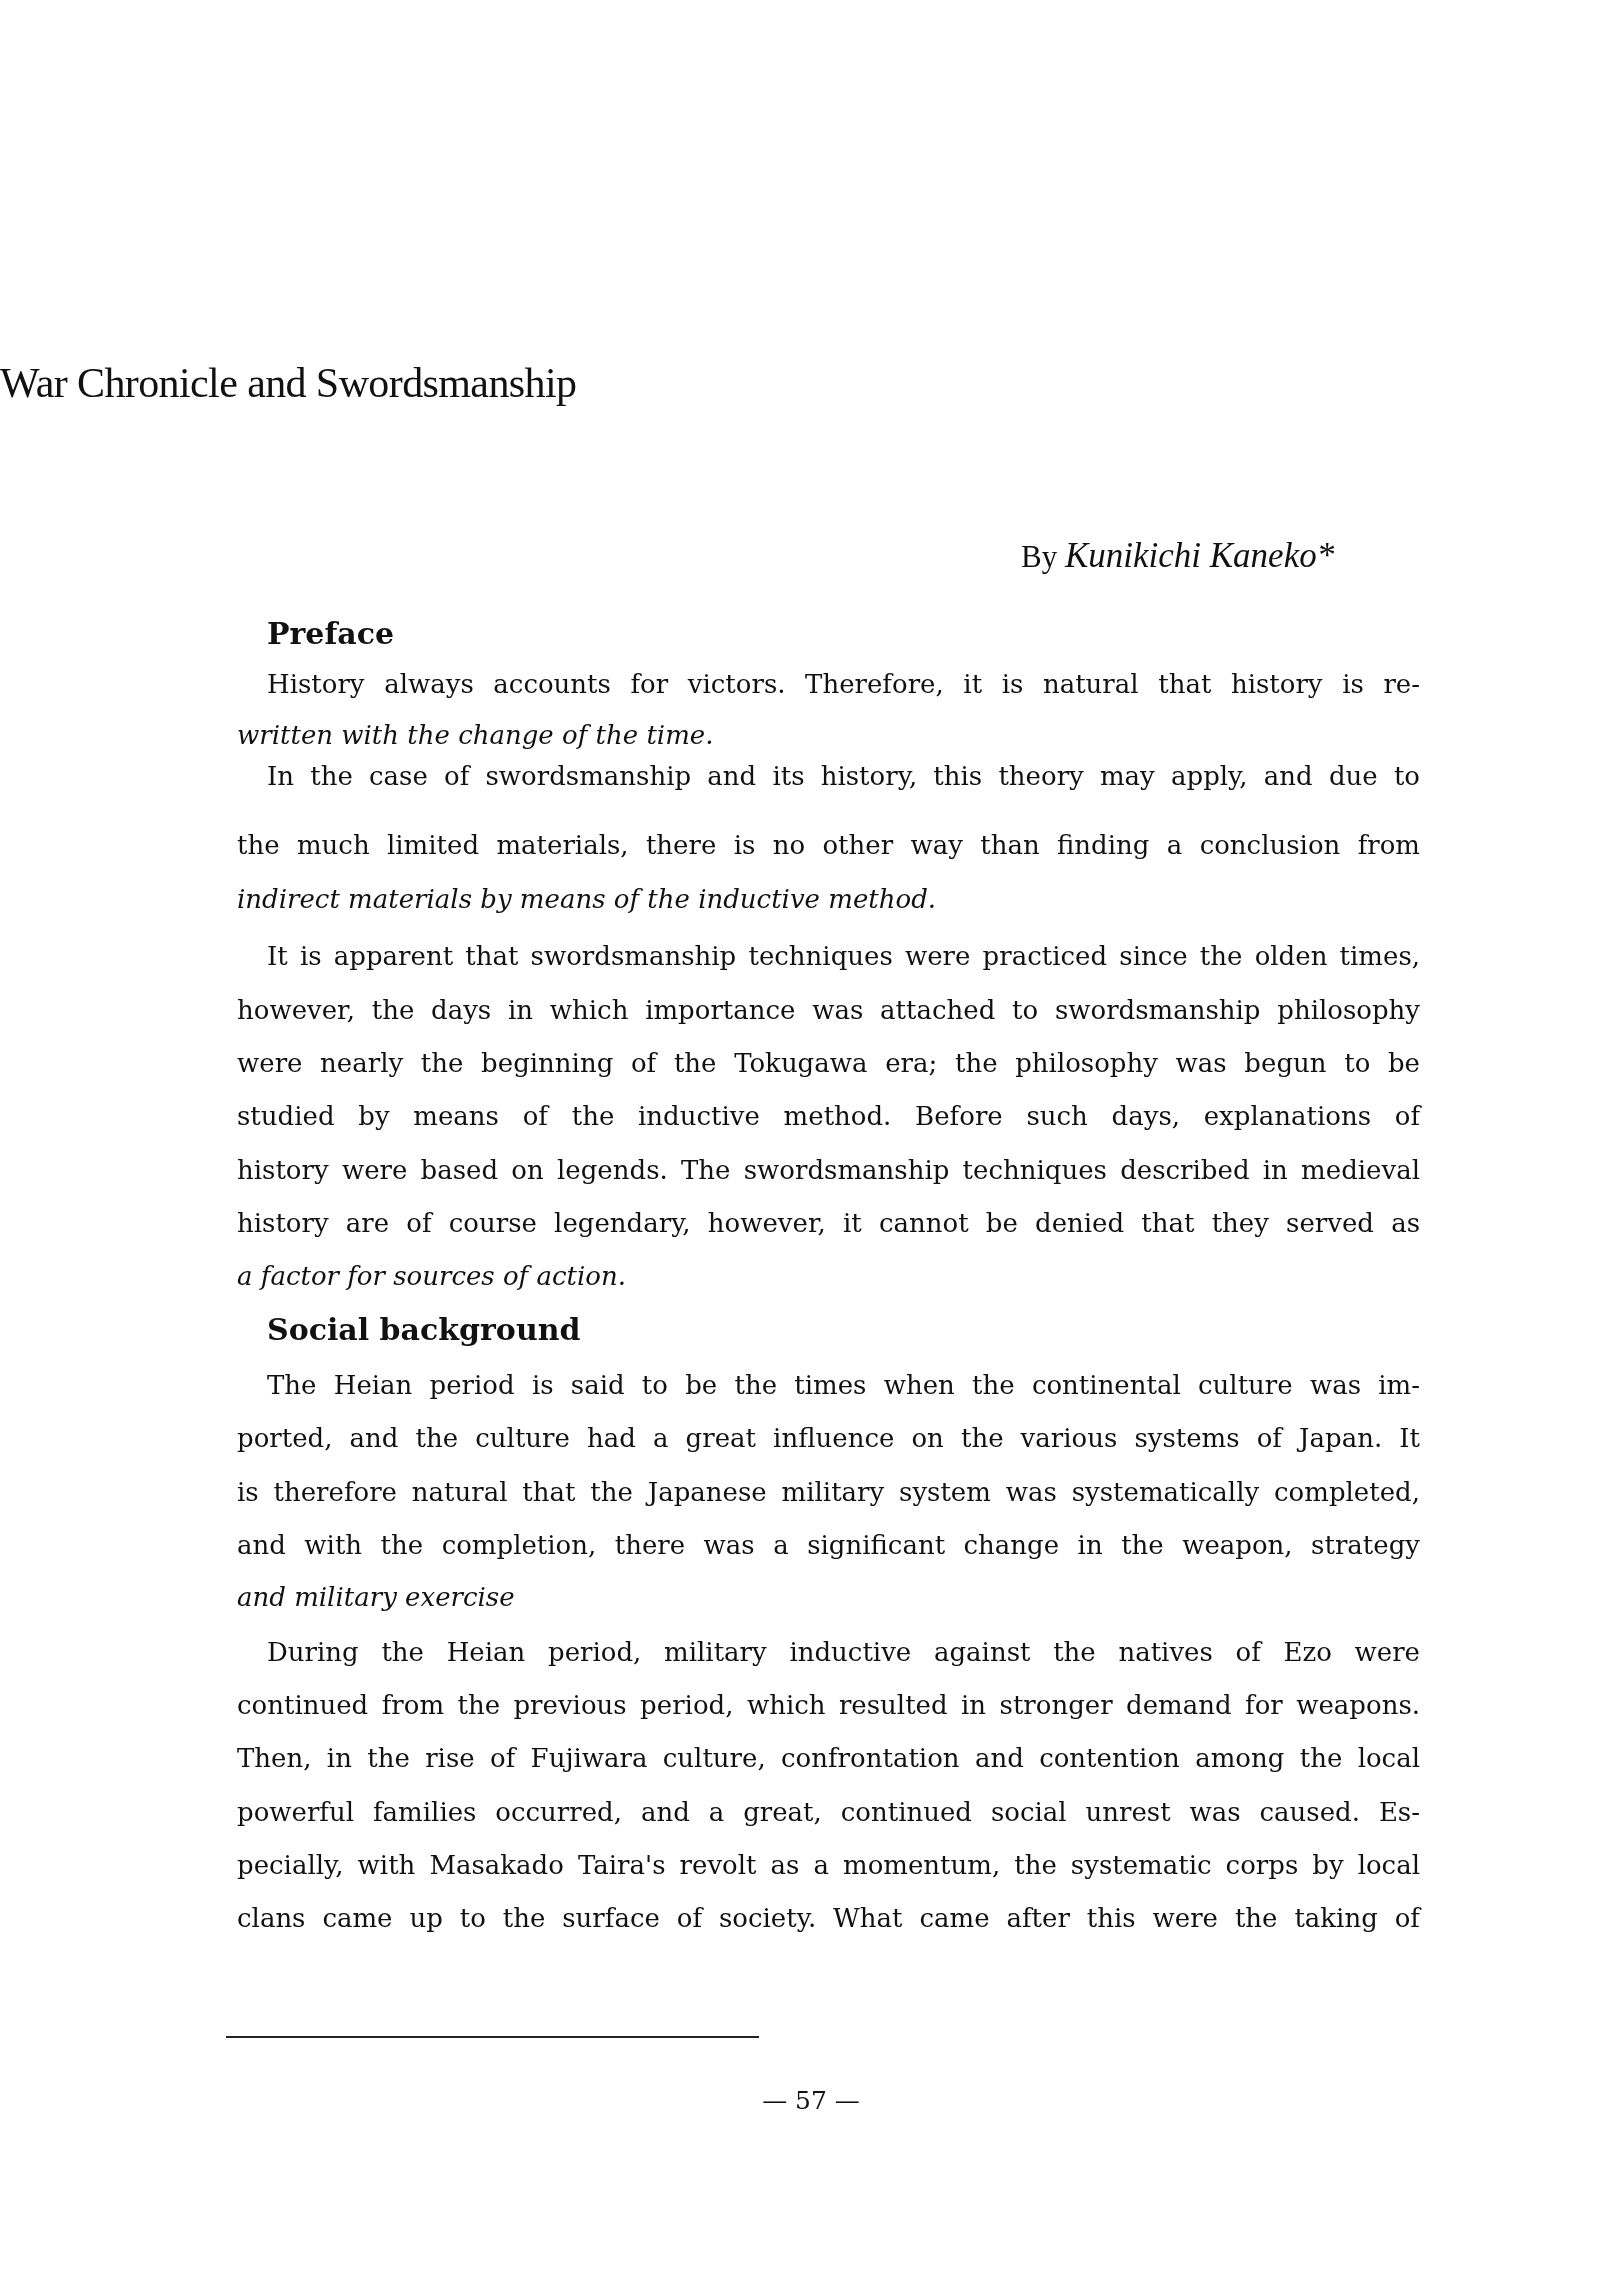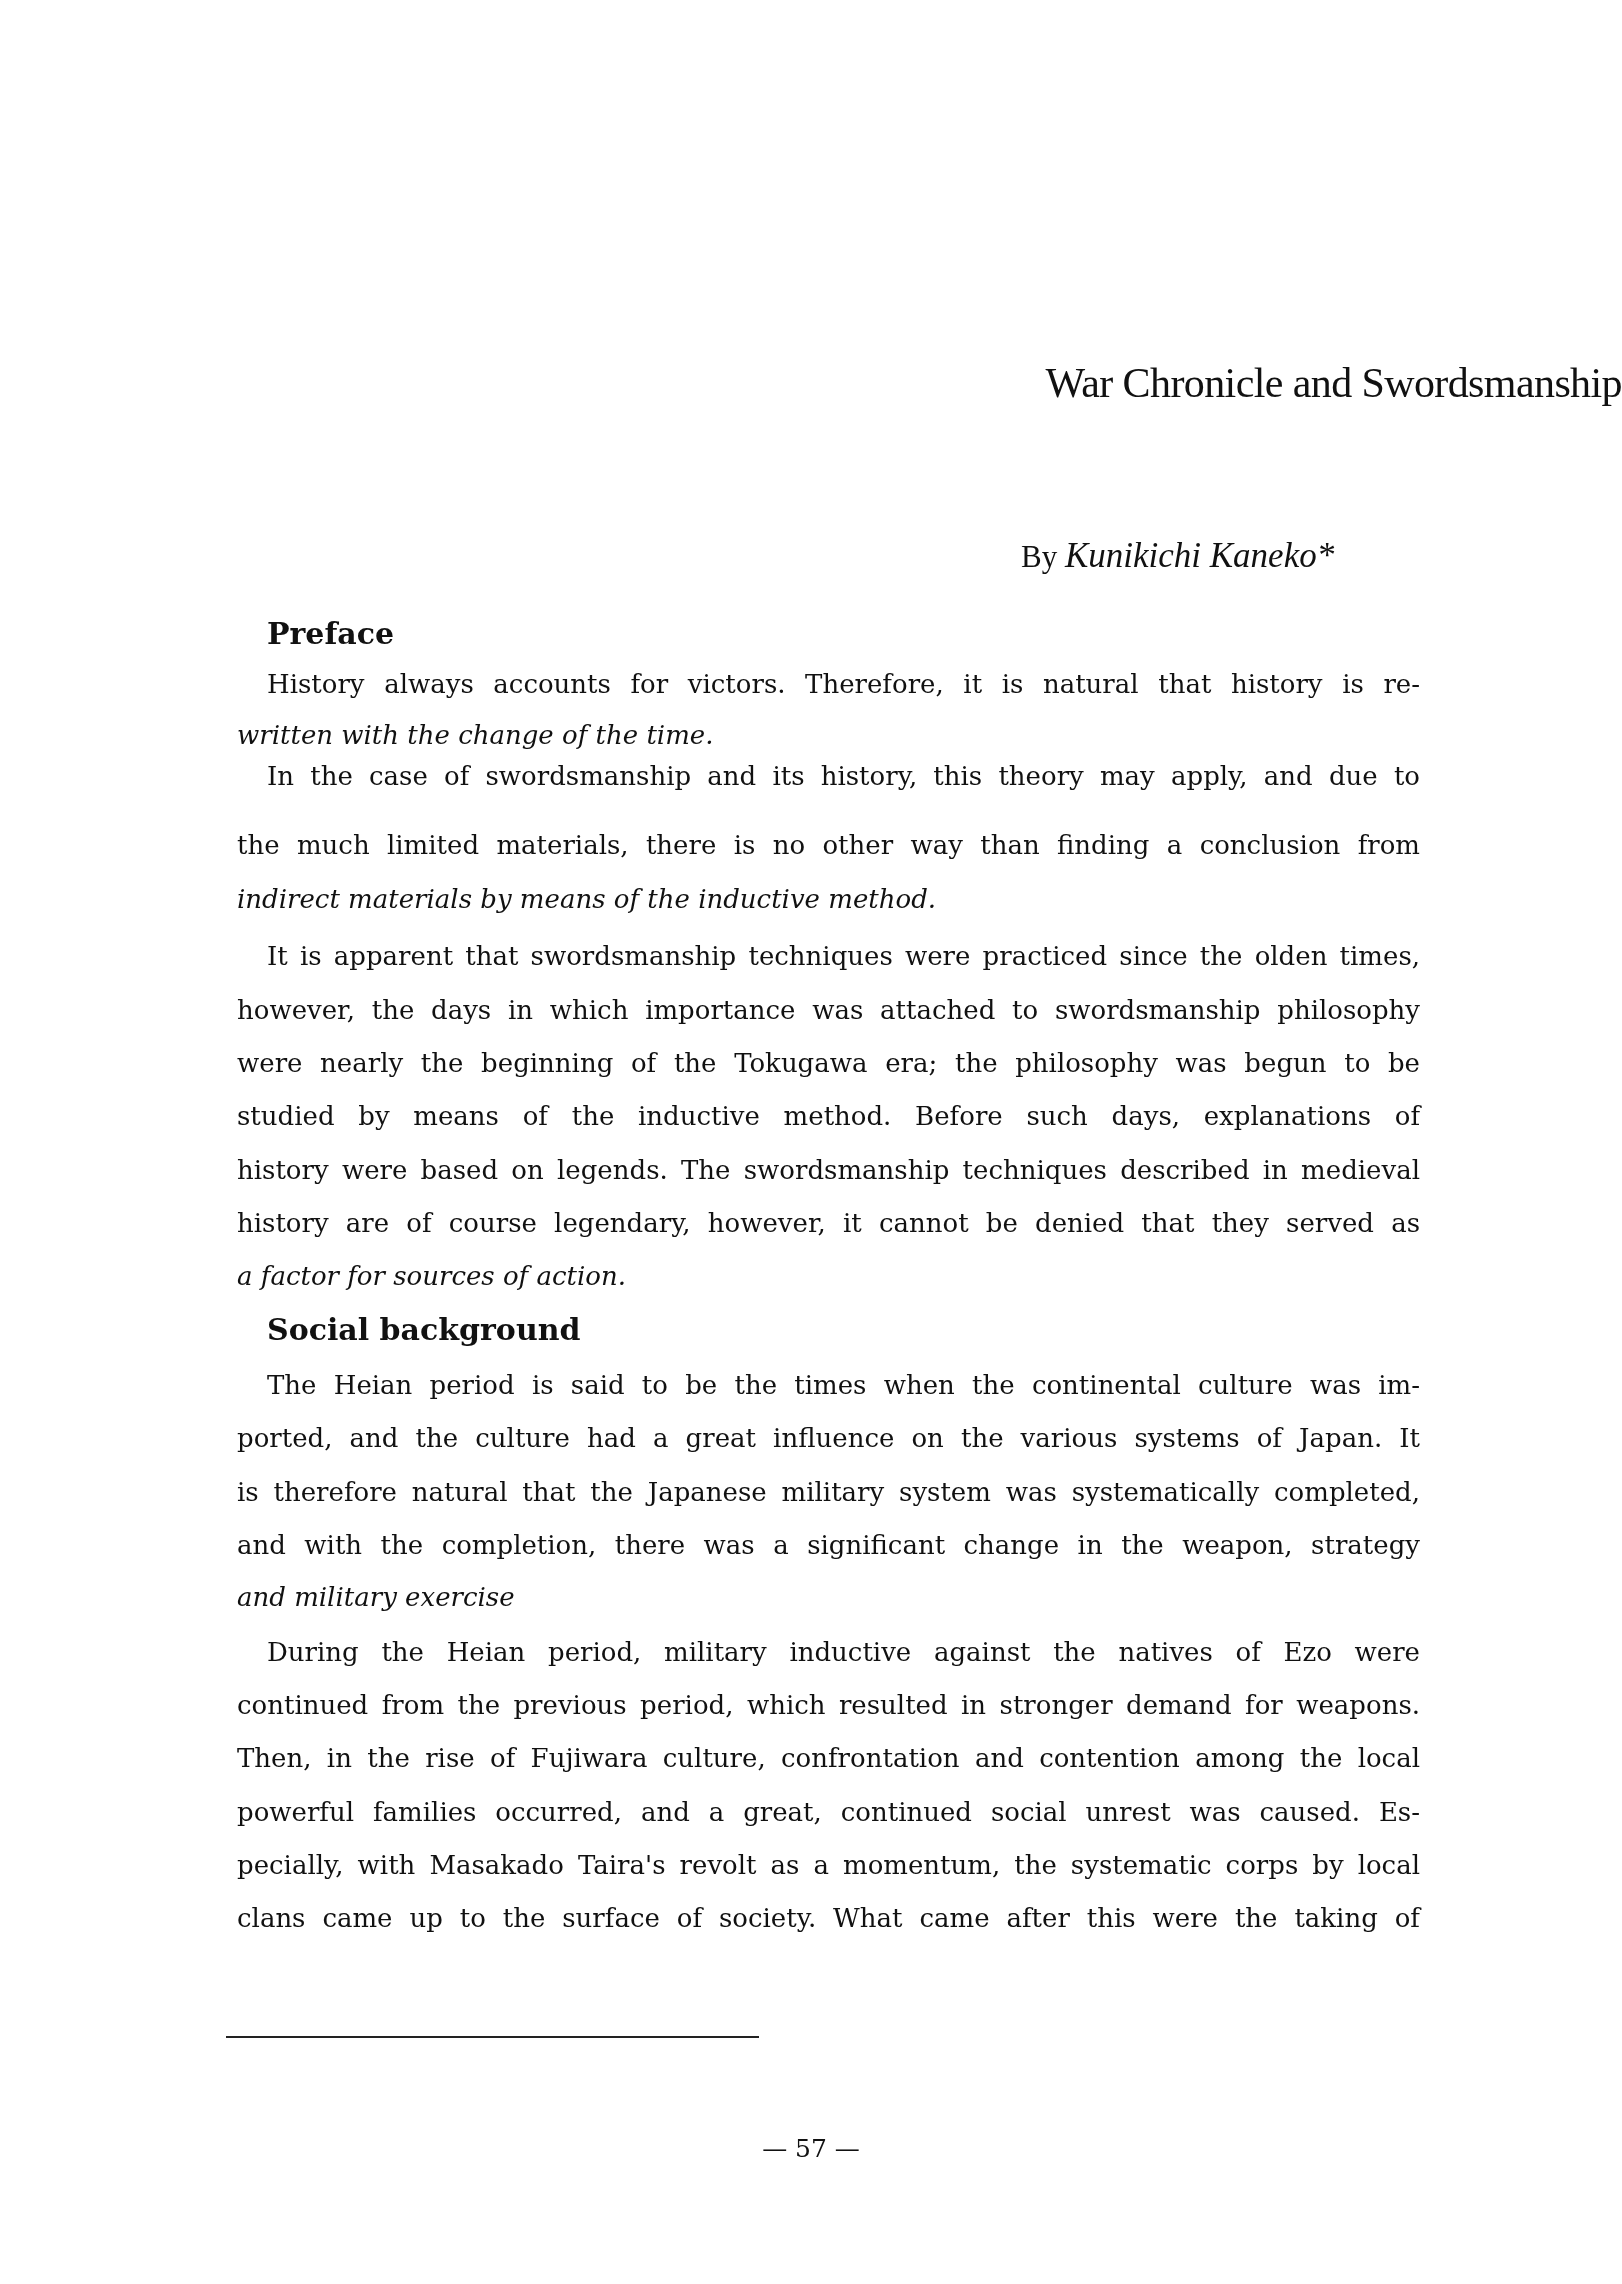--- a/index.html
+++ b/index.html
@@ -1,31 +1,31 @@
 <!DOCTYPE html>
 <html style="font-size:9px"><head>
 <meta charset="utf-8">
 <style>
   html, body { margin: 0; padding: 0; background: #ffffff; }
   body { width: 1622px; height: 2284px; position: relative; overflow: hidden;
          font-family: "DejaVu Serif", "Liberation Serif", serif; color: #111; }
   .page { position: absolute; left: 0; top: 0; width: 1622px; height: 2284px; }
-  .title { position: absolute; left: 0; width: 1622px; top: 359px; text-align: right;
+  .title { position: absolute; left: 0; width: 1622px; top: 359px; text-align: left;
            font-family: "Liberation Serif", "DejaVu Serif", serif; font-size: 42px; letter-spacing: -0.6px; }
   .byline { position: absolute; left: 1021px; top: 536px; font-family: "Liberation Serif", serif; font-size: 31px; white-space: nowrap; }
   .byline .author { font-style: italic; font-size: 35px; margin-top: 48px; }
   .line { position: absolute; left: 237px; width: 1183px; font-family: "DejaVu Serif", serif;
           font-size: 26px; line-height: 34px; white-space: nowrap; text-align: justify; text-align-last: justify; }
   .line.indent { left: 267px; width: 1153px; }
   .line.last { text-align-last: left; font-style: italic; }
   .heading { position: absolute; left: 267px; font-family: "DejaVu Serif", serif; font-weight: bold; font-size: 30px; line-height: 34px; }
   .footrule { position: absolute; left: 226px; top: 2036px; width: 533px; height: 0; border-top: 2.2px solid #222; }
   .footnote { position: absolute; left: 247px; top: 2047px; font-family: "DejaVu Serif", serif; font-size: 23px; white-space: nowrap; }
   .footnote .mark { margin-right: 14.6px; }
-  .pageno { position: absolute; left: 0; width: 1622px; top: 2086px; text-align: center; font-family: "DejaVu Serif", serif; font-size: 25px; margin-top: 48px; }
+  .pageno { position: absolute; left: 0; width: 1622px; top: 2086px; text-align: center; font-family: "DejaVu Serif", serif; font-size: 25px; }
 </style>
 </head>
 <body>
 
 <div class="page">
   <div class="title">War Chronicle and Swordsmanship</div>
 
   <div class="byline">
     <span>By</span>
     <span class="author">Kunikichi Kaneko*</span>

